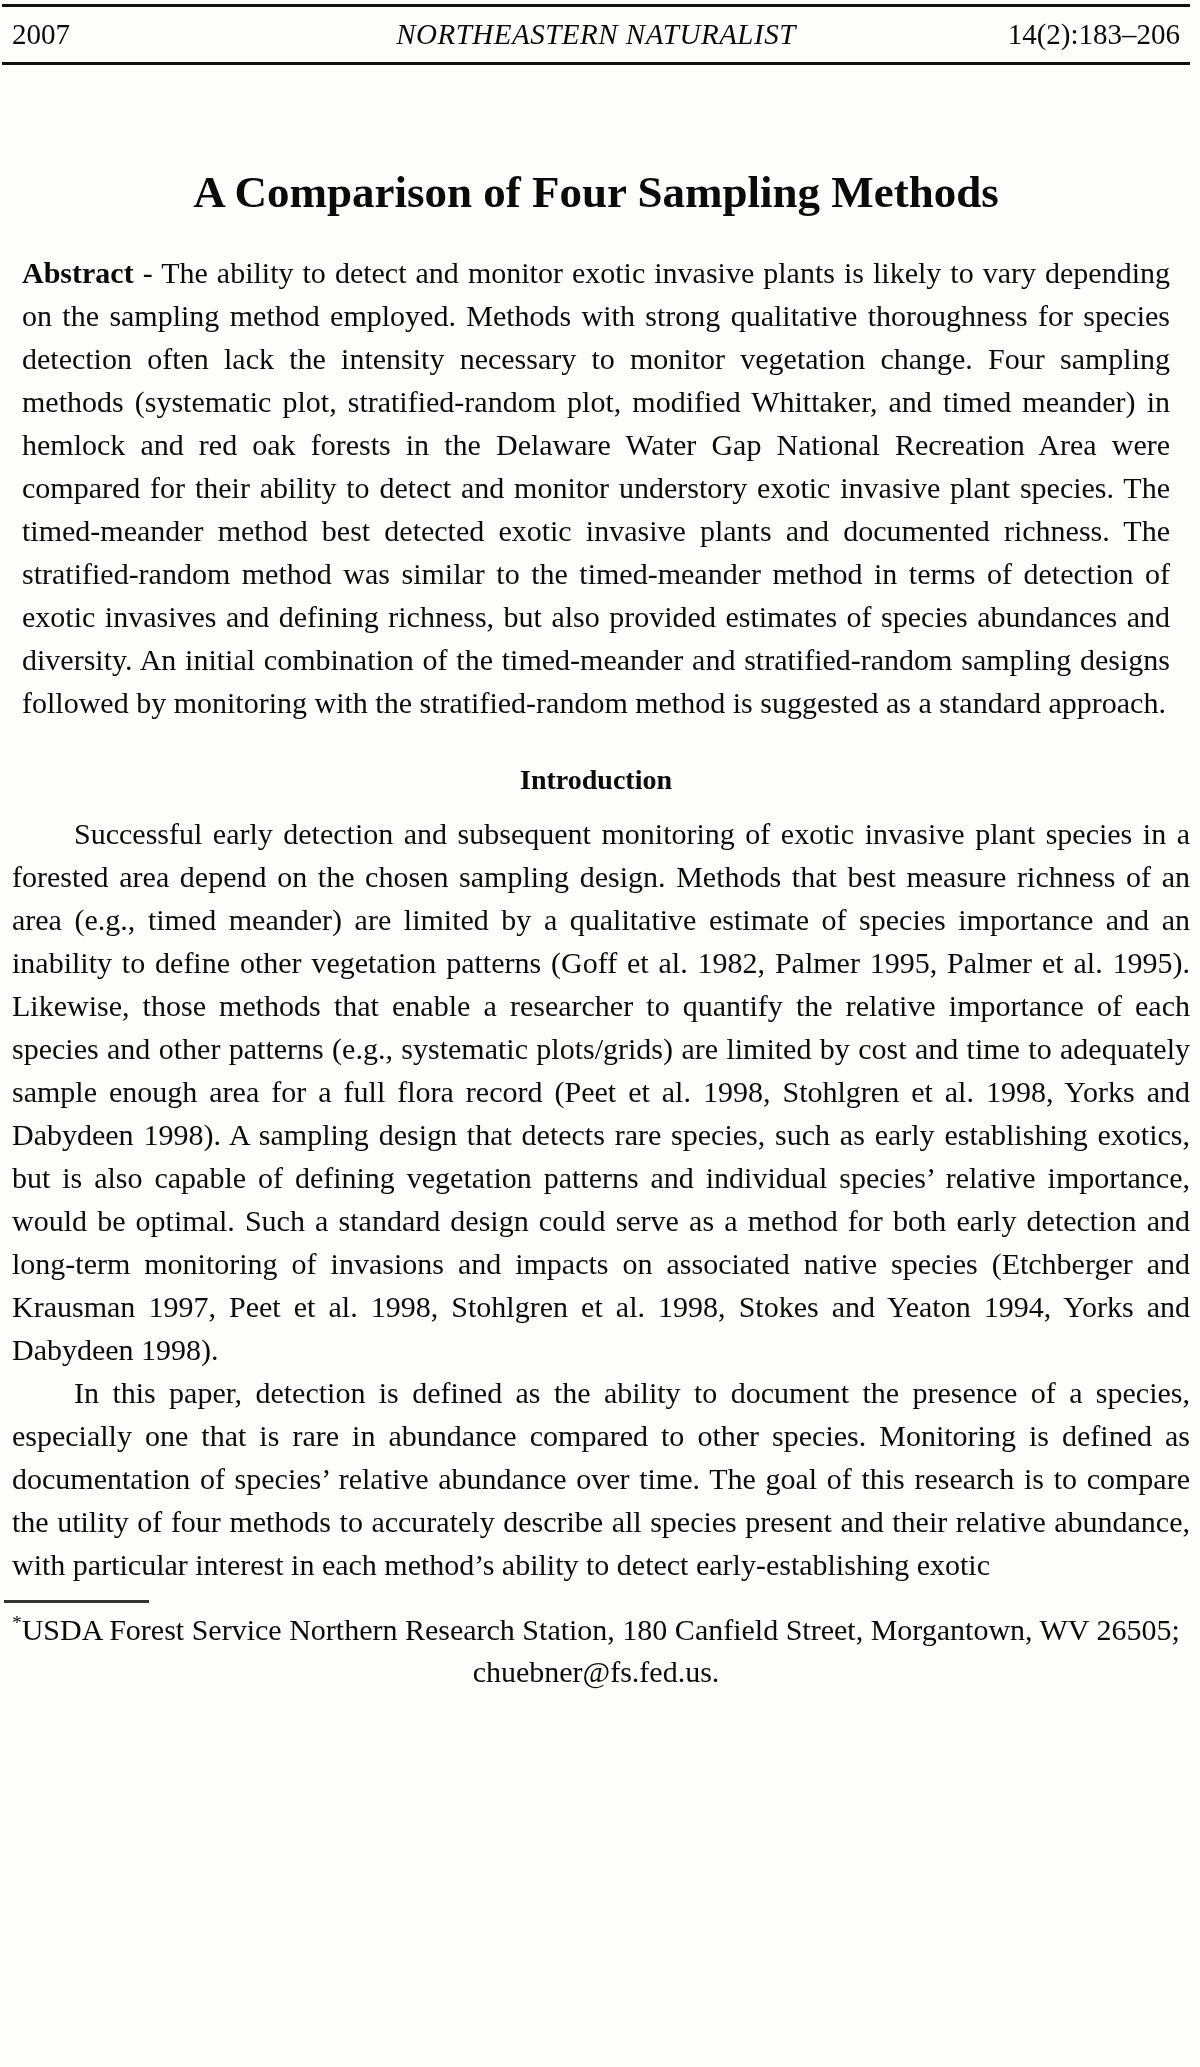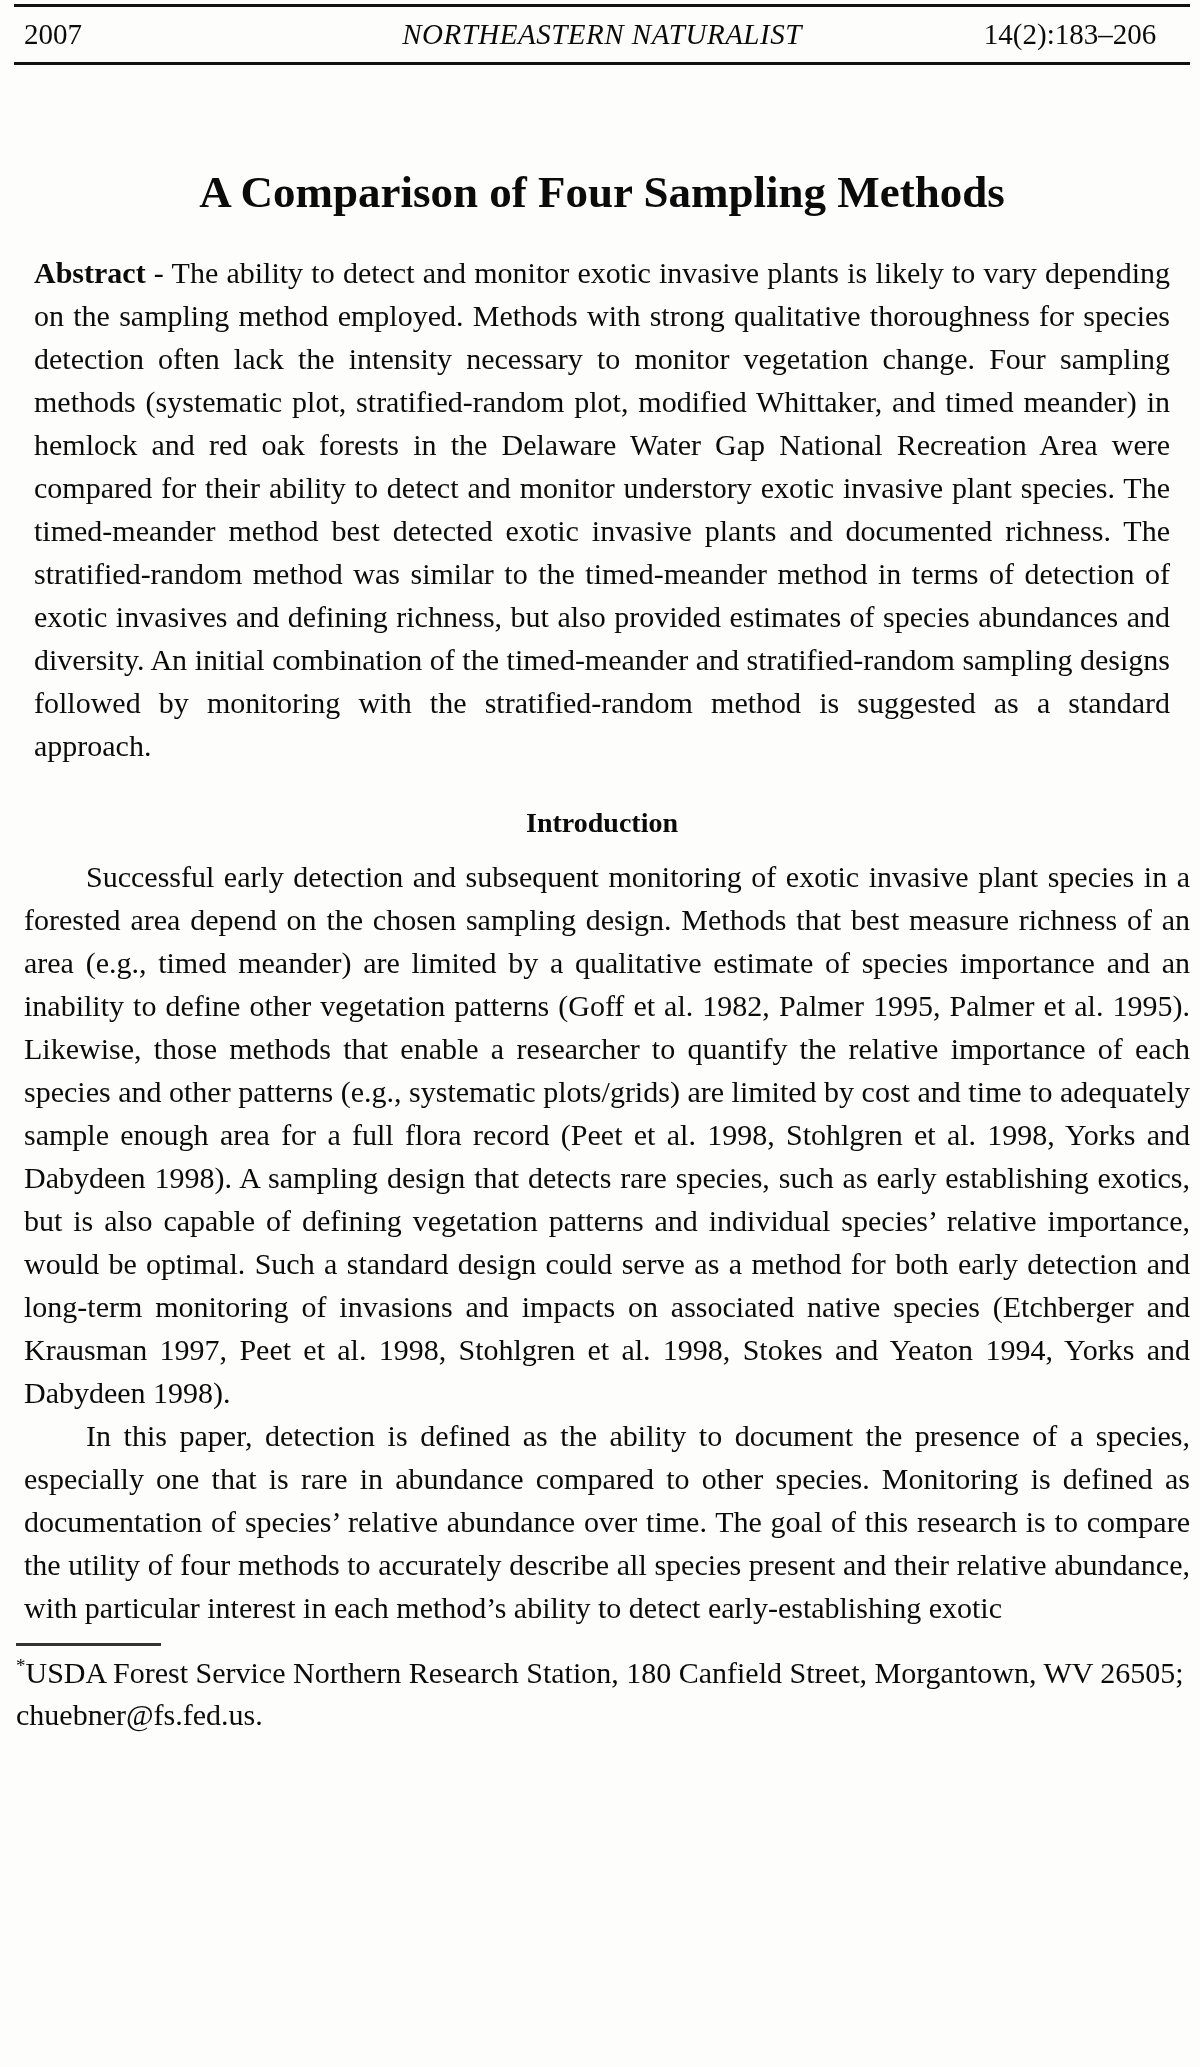--- a/index.html
+++ b/index.html
@@ -11,39 +11,39 @@
     height: 2067px;
     overflow: hidden;
     background: #fdfdfc;
     color: #0b0b0b;
     font-family: "Liberation Serif", "DejaVu Serif", serif;
   }
   .page {
     width: 100%;
     height: 100%;
     box-sizing: border-box;
-    padding: 4px 8px 0 12px;
+    padding: 4px 8px 0 0;
   }
   
   .journal-header {
     border-top: 3px solid #111;
     border-bottom: 3px solid #111;
     margin: 0 2px;
   }
   .journal-header-row {
     display: flex;
     align-items: baseline;
     justify-content: space-between;
     padding: 11px 10px 12px 10px;
     font-size: 29px;
     line-height: 32px;
   }
   .journal-year   { width: 220px; text-align: left; }
   .journal-name   { flex: 1; text-align: center; font-style: italic; letter-spacing: 0.5px; }
-  .journal-cite   { width: 220px; text-align: center; }
+  .journal-cite   { width: 220px; text-align: right; }
   
   .paper-title {
     margin: 42px 20px 0 20px;
     text-align: center;
     font-weight: bold;
     font-size: 45px;
     line-height: 57px;
   }
   .author-line {
     margin-top: 32px;
@@ -84,21 +84,21 @@
   .footnote-rule {
     width: 145px;
     height: 0;
     border-top: 3px solid #333;
     margin: 14px 0 6px 4px;
   }
   .footnote {
     margin: 0 4px;
     font-size: 30px;
     line-height: 42px;
-    text-align: left;
+    text-align: center;
   }
   .footnote sup {
     font-size: 19px;
     vertical-align: super;
     line-height: 0;
   }
 </style>
 </head>
 <body>
 

